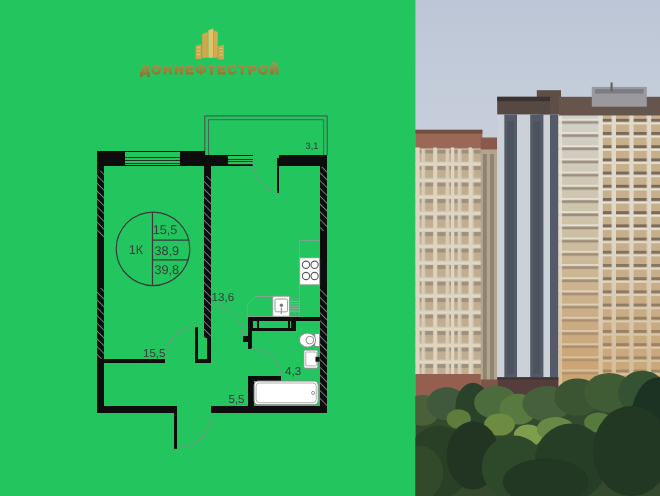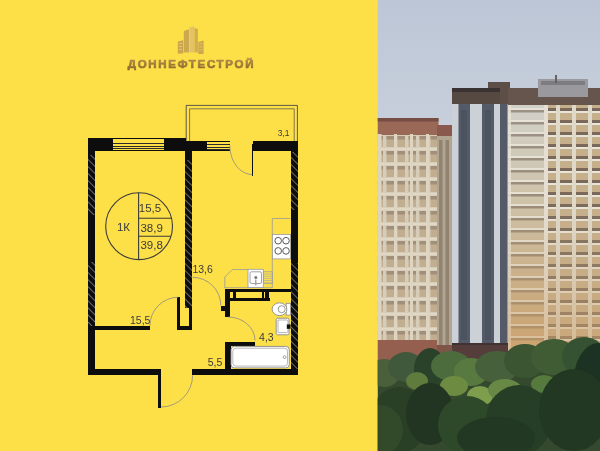--- a/index.html
+++ b/index.html
@@ -1,17 +1,17 @@
 <!DOCTYPE html>
 <html><head>
 <meta charset="utf-8">
 <style>
   html,body{margin:0;padding:0;background:#ffffff;width:600px;height:451px;overflow:hidden;
     font-family:"Liberation Sans", sans-serif;}
-  #page{position:relative;width:600px;height:451px;background:#fde047;}
+  #page{position:relative;width:600px;height:451px;background:#22c55e;}
   svg{position:absolute;top:0;left:0;}
 </style>
 </head>
 <body>
 <div id="page">
 <svg width="600" height="451" viewBox="0 0 600 451">
 <defs>
   <linearGradient id="gold" x1="0" y1="0" x2="0" y2="1">
     <stop offset="0" stop-color="#e9cc72"></stop>
     <stop offset="0.5" stop-color="#d8b254"></stop>

